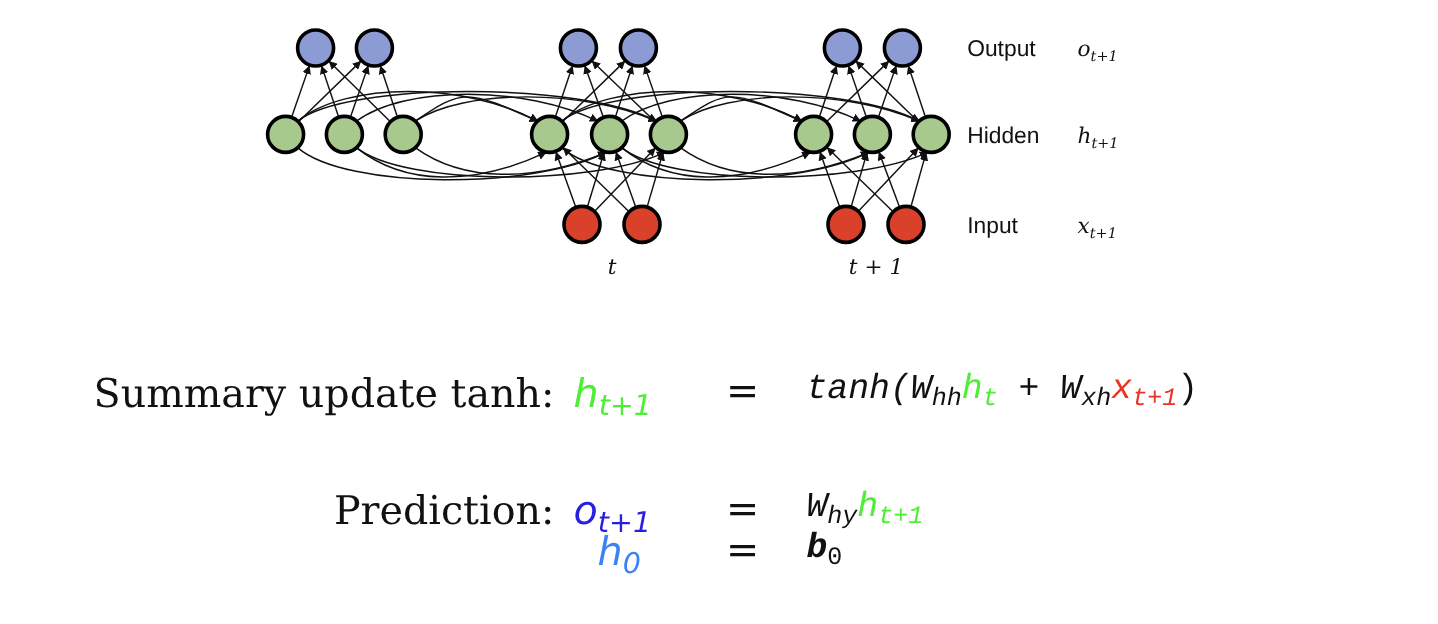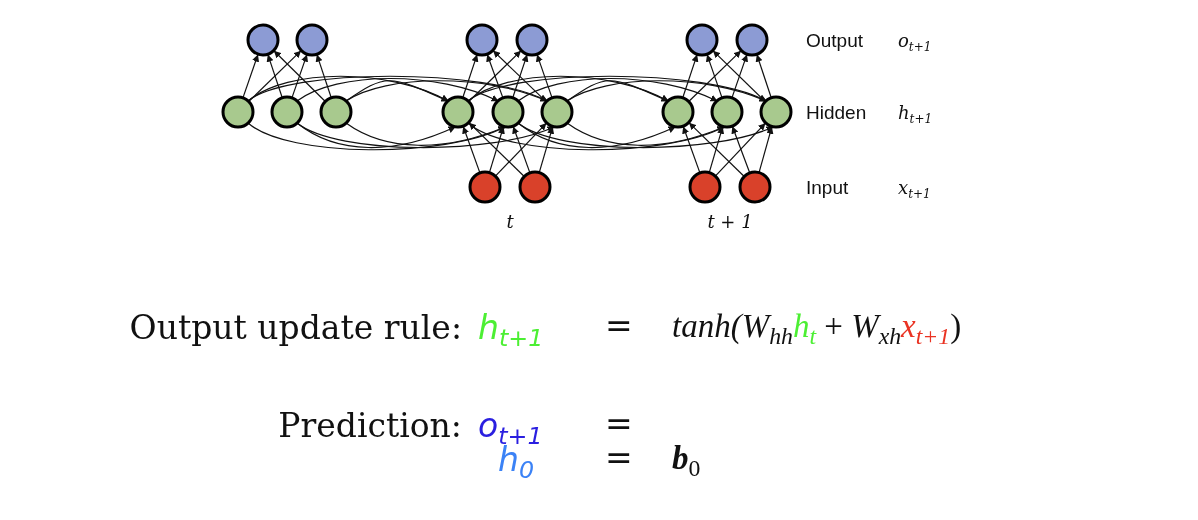--- a/index.html
+++ b/index.html
@@ -4,21 +4,21 @@
 <style>
   html, body { margin: 0; padding: 0; background: #ffffff; }
   body { width: 1198px; height: 520px; position: relative; overflow: hidden; }
   #diagram { position: absolute; left: 0; top: 0; width: 1198px; height: 250px; }
   .lbl { font-family: "Liberation Sans", sans-serif; font-size: 19px; fill: #111; }
   .math { font-family: "DejaVu Serif", serif; font-style: italic; fill: #111; }
   .eq { position: absolute; left: 0; width: 1198px; height: 60px; }
   .eq-label { position: absolute; right: 736px; font-family: "DejaVu Serif", "Liberation Serif", serif; font-size: 33px; color: #111; white-space: nowrap; }
   .eq-lhs { position: absolute; left: 478px; font-family: "DejaVu Sans", sans-serif; font-size: 33px; white-space: nowrap; }
   .eq-eq { position: absolute; left: 605px; font-family: "DejaVu Sans", sans-serif; font-size: 33px; color: #111; }
-  .eq-rhs { position: absolute; left: 672px; font-family: Liberation Serif, serif; font-size: 33px; color: #111; white-space: nowrap; }
+  .eq-rhs { position: absolute; left: 672px; font-family: Liberation Mono, monospace; font-size: 29px; color: #111; white-space: nowrap; }
   .it { font-style: italic; }
   .bd { font-weight: bold; font-style: italic; }
   sub { font-size: 0.72em; vertical-align: -0.28em; line-height: 0; }
 </style>
 </head>
 <body>
 
 <svg id="diagram" viewBox="0 0 1198 250" xmlns="http://www.w3.org/2000/svg">
   <defs>
     <marker id="arr" viewBox="0 0 10 10" refX="9" refY="5" markerWidth="6" markerHeight="6" orient="auto-start-reverse">
@@ -103,27 +103,28 @@
 
   <text class="math" font-size="18" x="898" y="47"><tspan>o</tspan><tspan font-size="12" dy="4">t+1</tspan></text>
   <text class="math" font-size="18" x="898" y="119"><tspan>h</tspan><tspan font-size="12" dy="4">t+1</tspan></text>
   <text class="math" font-size="18" x="898" y="194"><tspan>x</tspan><tspan font-size="12" dy="4">t+1</tspan></text>
 
   <text class="math" font-size="18" x="510" y="228" text-anchor="middle">t</text>
   <text class="math" font-size="18" x="730" y="228" text-anchor="middle">t + 1</text>
 </svg>
 
 <div class="eq" style="top:304px;">
-  <span class="eq-label" style="top:4px;">Output update rule:</span>
+  <span class="eq-label" style="top:4px;">Summary update tanh:</span>
   <span class="eq-lhs" style="top:4px;"><span class="it" style="color: rgb(76, 239, 51);">h<sub>t+1</sub></span></span>
   <span class="eq-eq" style="top:2px;">=</span>
   <span class="eq-rhs" style="top:4px;"><span class="it" style="color: rgb(17, 17, 17);">tanh(</span><span class="it" style="color: rgb(17, 17, 17);">W<sub style="font-style: italic; font-weight: normal;">hh</sub></span><span class="it" style="color: rgb(76, 239, 51);">h<sub style="font-style: italic; font-weight: normal;">t</sub></span><span style="color: rgb(17, 17, 17);"> + </span><span class="it" style="color: rgb(17, 17, 17);">W<sub style="font-style: italic; font-weight: normal;">xh</sub></span><span class="it" style="color: rgb(234, 51, 35);">x<sub style="font-style: italic; font-weight: normal;">t+1</sub></span><span style="color: rgb(17, 17, 17);">)</span></span>
 </div>
 <div class="eq" style="top:370px;margin-top:32px;">
   <span class="eq-label" style="top:4px;">Prediction:</span>
   <span class="eq-lhs" style="top:4px;"><span class="it" style="color: rgb(42, 31, 224);">o<sub>t+1</sub></span></span>
   <span class="eq-eq" style="top:2px;">=</span>
+  <span class="eq-rhs" style="top:4px;"><span class="it" style="color: rgb(17, 17, 17);">W<sub style="font-style: italic; font-weight: normal;">hy</sub></span><span class="it" style="color: rgb(76, 239, 51);">h<sub style="font-style: italic; font-weight: normal;">t+1</sub></span></span>
 </div>
 <div class="eq" style="top:436px;">
   <span class="eq-lhs" style="top:4px;left:498px;"><span class="it" style="color: #3b82f6;">h<sub>0</sub></span></span>
   <span class="eq-eq" style="top:2px;">=</span>
   <span class="eq-rhs" style="top:4px;"><span class="bd" style="color: rgb(17, 17, 17); margin-top: 44px;">b<sub style="font-style: normal; font-weight: normal;">0</sub></span></span>
 </div>
 
 </body></html>

